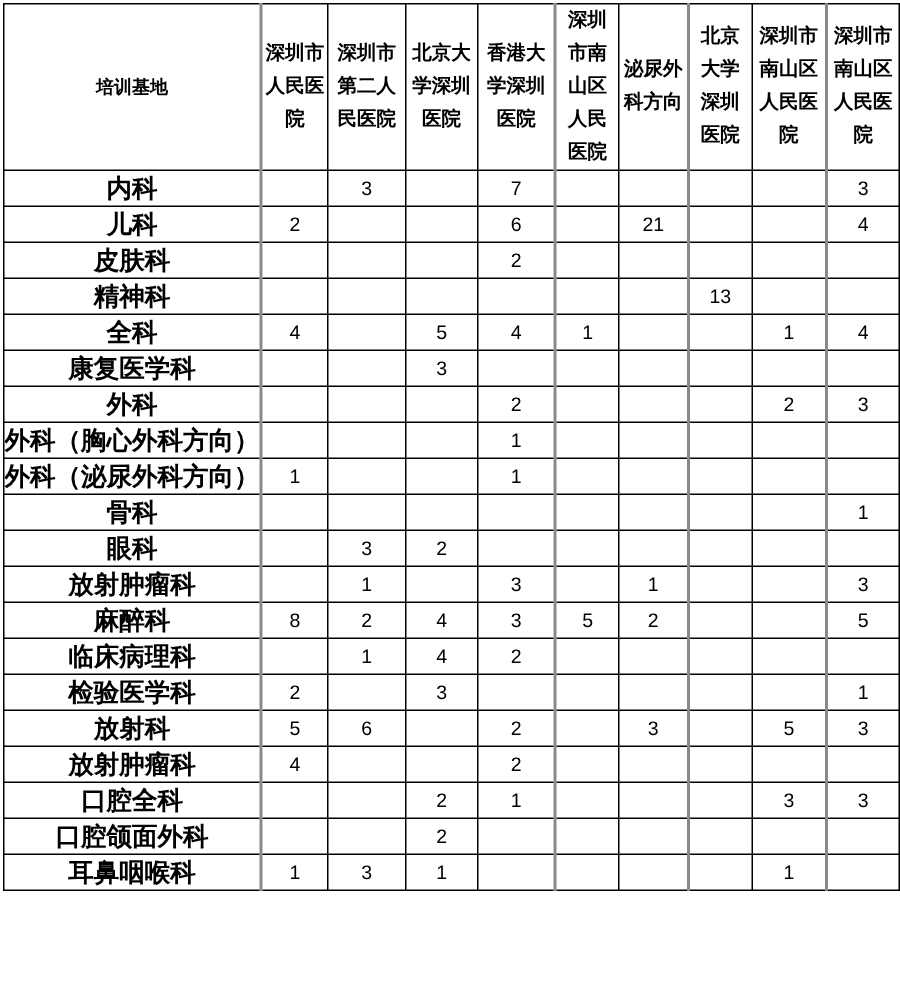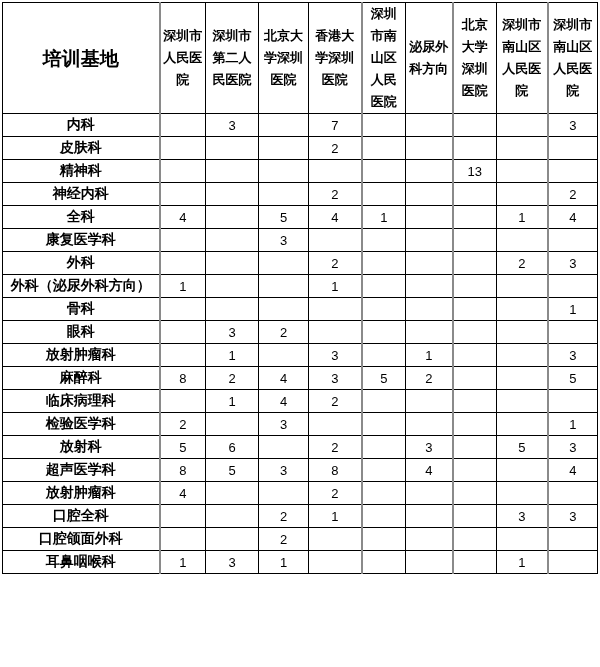--- a/index.html
+++ b/index.html
@@ -17,25 +17,25 @@
     text-align: center;
     vertical-align: middle;
     overflow: hidden;
   }
   th {
     font-weight: bold;
     font-size: 13px;
     line-height: 22px;
     height: 109px;
   }
-  th.corner { font-size: 19px; }
+  th.corner { font-size: 12px; }
   th.hosp { padding: 0 2px; }
   td.dept {
     font-weight: bold;
-    font-size: 14px;
+    font-size: 17px;
     height: 22px;
     white-space: nowrap;
   }
   td.val {
     font-family: "Liberation Sans", sans-serif;
     font-size: 13px;
   }
   
   .gl { border-left: 2px solid #8a8a8a; }
 </style>
@@ -76,20 +76,32 @@
         <td class="val">3</td>
         <td class="val"></td>
         <td class="val">7</td>
         <td class="val gl"></td>
         <td class="val"></td>
         <td class="val gl"></td>
         <td class="val"></td>
         <td class="val gl">3</td>
       </tr>
       <tr>
+        <td class="dept">儿科</td>
+        <td class="val gl">2</td>
+        <td class="val"></td>
+        <td class="val"></td>
+        <td class="val">6</td>
+        <td class="val gl"></td>
+        <td class="val">21</td>
+        <td class="val gl"></td>
+        <td class="val"></td>
+        <td class="val gl">4</td>
+      </tr>
+      <tr>
         <td class="dept">皮肤科</td>
         <td class="val gl"></td>
         <td class="val"></td>
         <td class="val"></td>
         <td class="val">2</td>
         <td class="val gl"></td>
         <td class="val"></td>
         <td class="val gl"></td>
         <td class="val"></td>
         <td class="val gl"></td>
@@ -98,32 +110,20 @@
         <td class="dept">精神科</td>
         <td class="val gl"></td>
         <td class="val"></td>
         <td class="val"></td>
         <td class="val"></td>
         <td class="val gl"></td>
         <td class="val"></td>
         <td class="val gl">13</td>
         <td class="val"></td>
         <td class="val gl"></td>
-      </tr>
-      <tr>
-        <td class="dept">神经内科</td>
-        <td class="val gl"></td>
-        <td class="val"></td>
-        <td class="val"></td>
-        <td class="val">2</td>
-        <td class="val gl"></td>
-        <td class="val"></td>
-        <td class="val gl"></td>
-        <td class="val"></td>
-        <td class="val gl">2</td>
       </tr>
       <tr>
         <td class="dept">全科</td>
         <td class="val gl">4</td>
         <td class="val"></td>
         <td class="val">5</td>
         <td class="val">4</td>
         <td class="val gl">1</td>
         <td class="val"></td>
         <td class="val gl"></td>
@@ -146,20 +146,32 @@
         <td class="dept">外科</td>
         <td class="val gl"></td>
         <td class="val"></td>
         <td class="val"></td>
         <td class="val">2</td>
         <td class="val gl"></td>
         <td class="val"></td>
         <td class="val gl"></td>
         <td class="val">2</td>
         <td class="val gl">3</td>
+      </tr>
+      <tr>
+        <td class="dept">外科（胸心外科方向）</td>
+        <td class="val gl"></td>
+        <td class="val"></td>
+        <td class="val"></td>
+        <td class="val">1</td>
+        <td class="val gl"></td>
+        <td class="val"></td>
+        <td class="val gl"></td>
+        <td class="val"></td>
+        <td class="val gl"></td>
       </tr>
       <tr>
         <td class="dept">外科（泌尿外科方向）</td>
         <td class="val gl">1</td>
         <td class="val"></td>
         <td class="val"></td>
         <td class="val">1</td>
         <td class="val gl"></td>
         <td class="val"></td>
         <td class="val gl"></td>
@@ -242,32 +254,20 @@
         <td class="dept">放射科</td>
         <td class="val gl">5</td>
         <td class="val">6</td>
         <td class="val"></td>
         <td class="val">2</td>
         <td class="val gl"></td>
         <td class="val">3</td>
         <td class="val gl"></td>
         <td class="val">5</td>
         <td class="val gl">3</td>
-      </tr>
-      <tr>
-        <td class="dept">超声医学科</td>
-        <td class="val gl">8</td>
-        <td class="val">5</td>
-        <td class="val">3</td>
-        <td class="val">8</td>
-        <td class="val gl"></td>
-        <td class="val">4</td>
-        <td class="val gl"></td>
-        <td class="val"></td>
-        <td class="val gl">4</td>
       </tr>
       <tr>
         <td class="dept">放射肿瘤科</td>
         <td class="val gl">4</td>
         <td class="val"></td>
         <td class="val"></td>
         <td class="val">2</td>
         <td class="val gl"></td>
         <td class="val"></td>
         <td class="val gl"></td>

